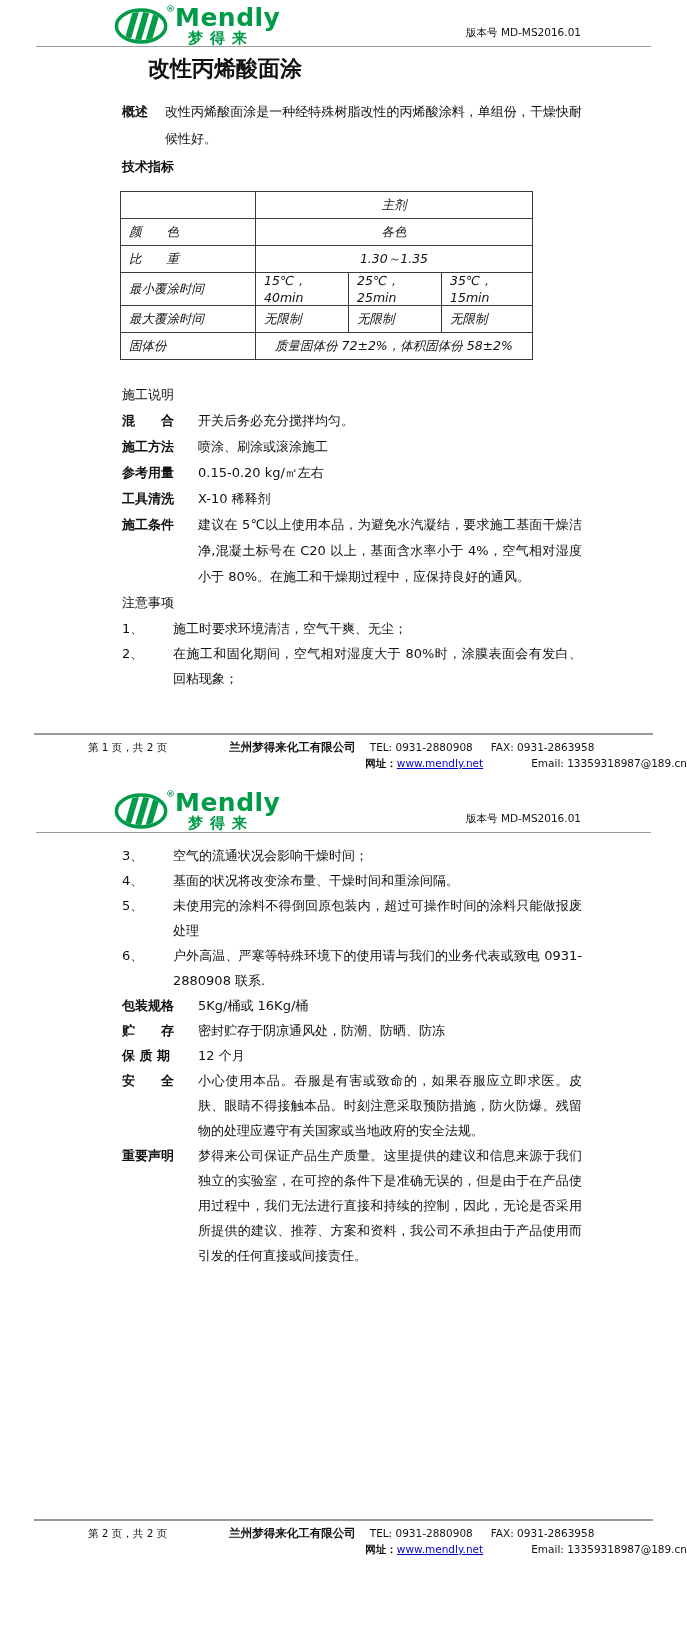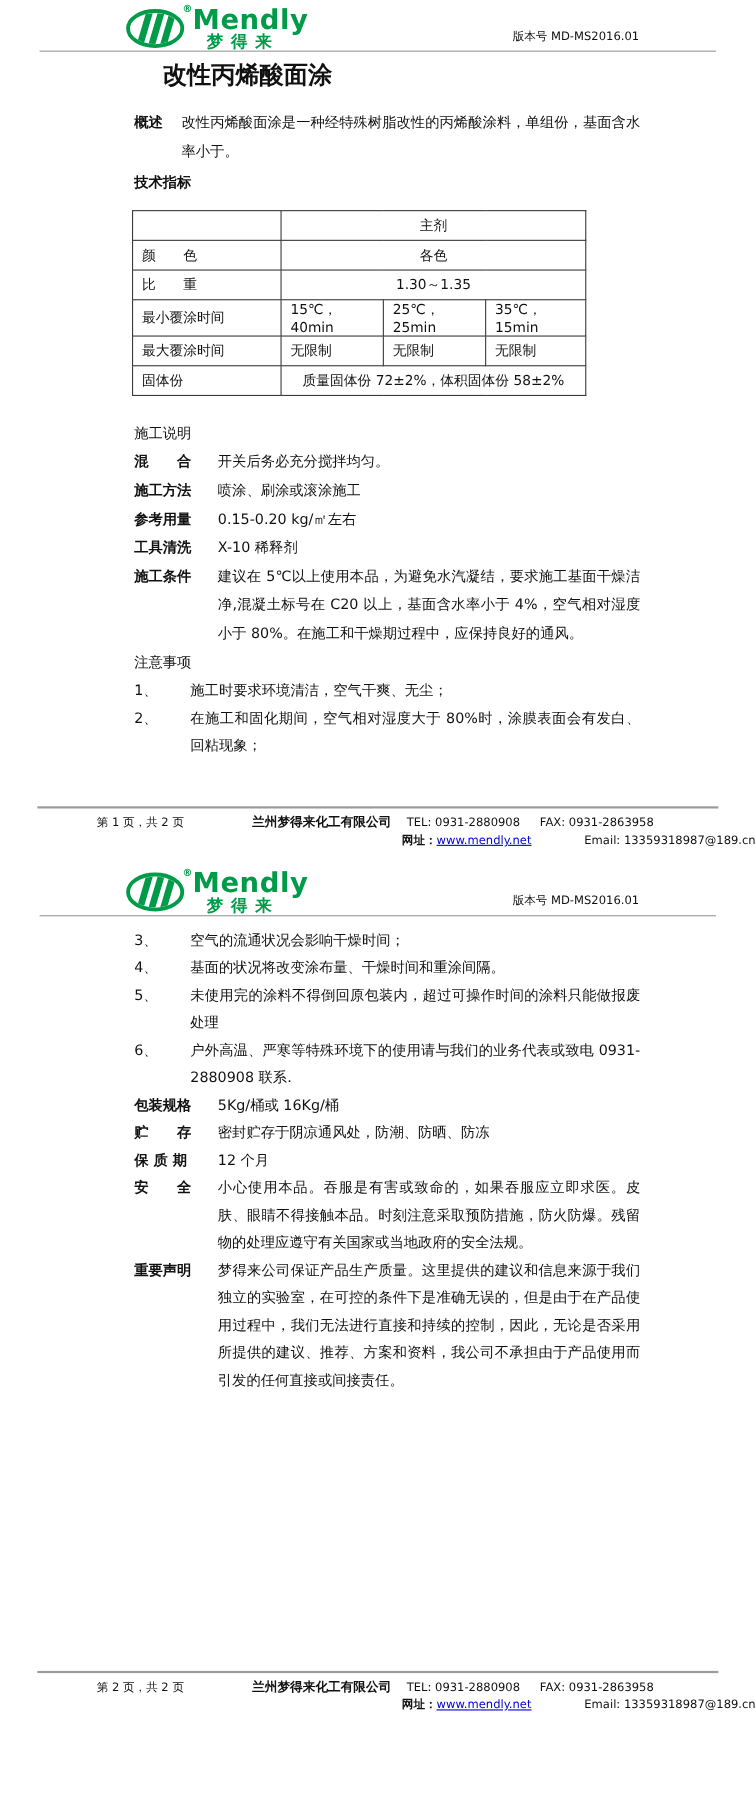--- a/index.html
+++ b/index.html
@@ -28,21 +28,21 @@
   .bodycol { margin:0 105px 0 122px; }
   .title { font-size:22px; font-weight:bold; margin-top:9px; line-height:1.2;margin-left:26px; }
 
   .para { display:flex; line-height:27px; text-align:justify; }
   .para .k { flex:0 0 43px; font-weight:bold; }
   .para .v { flex:1; text-align:justify; }
   .mt16 { margin-top:16px; }
 
   .heading { font-weight:bold; line-height:21px; margin-top:4px; }
 
-  table.tech { border-collapse:collapse; margin-top:14px; margin-left:-2px; width:412px; table-layout:fixed; font-size:12.5px; }
+  table.tech { border-collapse:collapse; margin-top:14px; margin-left:-2px; width:412px; table-layout:fixed; font-size:12.5px;font-style:italic; }
   table.tech td { border:1px solid #3a3a3a; height:26px; padding:0 8px; vertical-align:middle; }
   table.tech td.ctr { text-align:center; padding:0 2px; }
 
   .sect { display:flex; line-height:26px; }
   .sect .k { flex:0 0 76px; font-weight:bold; }
   .sect .v { flex:1; text-align:justify; }
   .h2 { font-weight:normal; line-height:26px; }
   .mt22 { margin-top:22px; }
 
   .note { display:flex; line-height:25px; }
@@ -92,21 +92,21 @@
       </div>
     </div>
     <div class="version">版本号 MD-MS2016.01</div>
   </div>
 
   <div class="bodycol">
     <div class="title">改性丙烯酸面涂</div>
 
     <div class="para mt16">
       <span class="k">概述</span>
-      <span class="v">改性丙烯酸面涂是一种经特殊树脂改性的丙烯酸涂料，单组份，基面含水率小于。</span>
+      <span class="v">改性丙烯酸面涂是一种经特殊树脂改性的丙烯酸涂料，单组份，干燥快耐候性好。</span>
     </div>
 
     <div class="heading">技术指标</div>
 
     <table class="tech">
       <colgroup>
           <col style="width:135px">
           <col style="width:93px">
           <col style="width:93px">
           <col style="width:91px">

